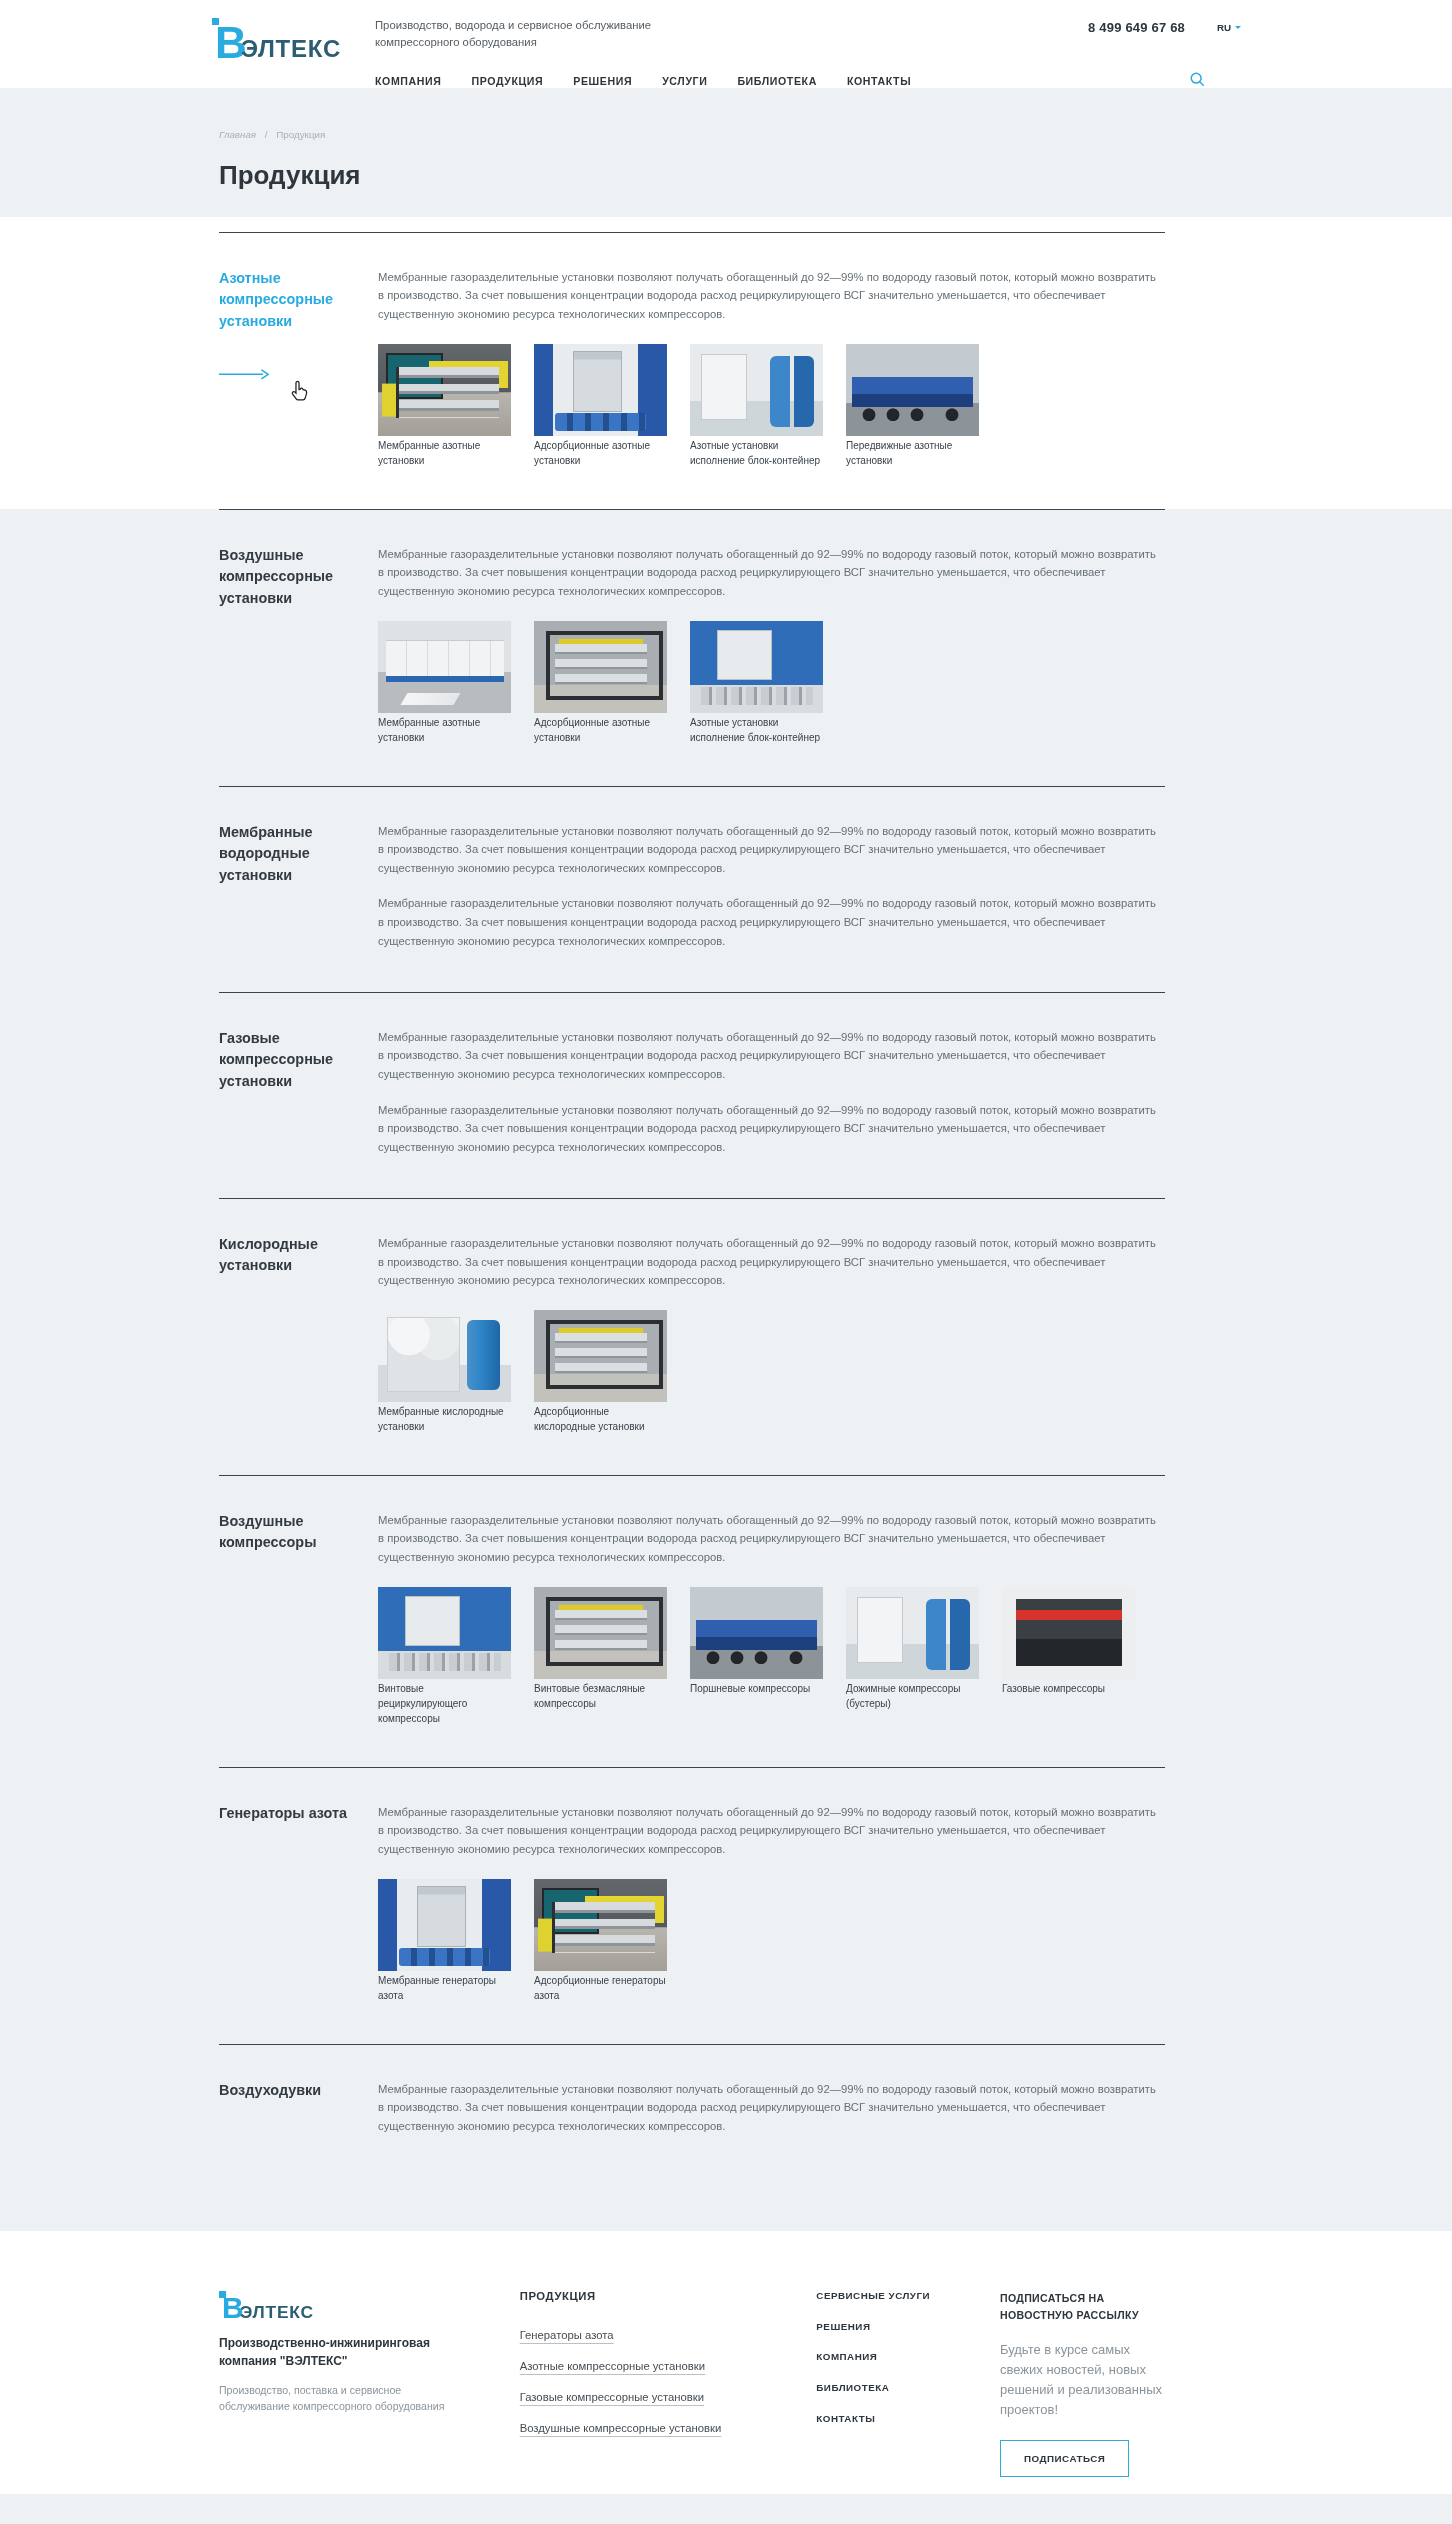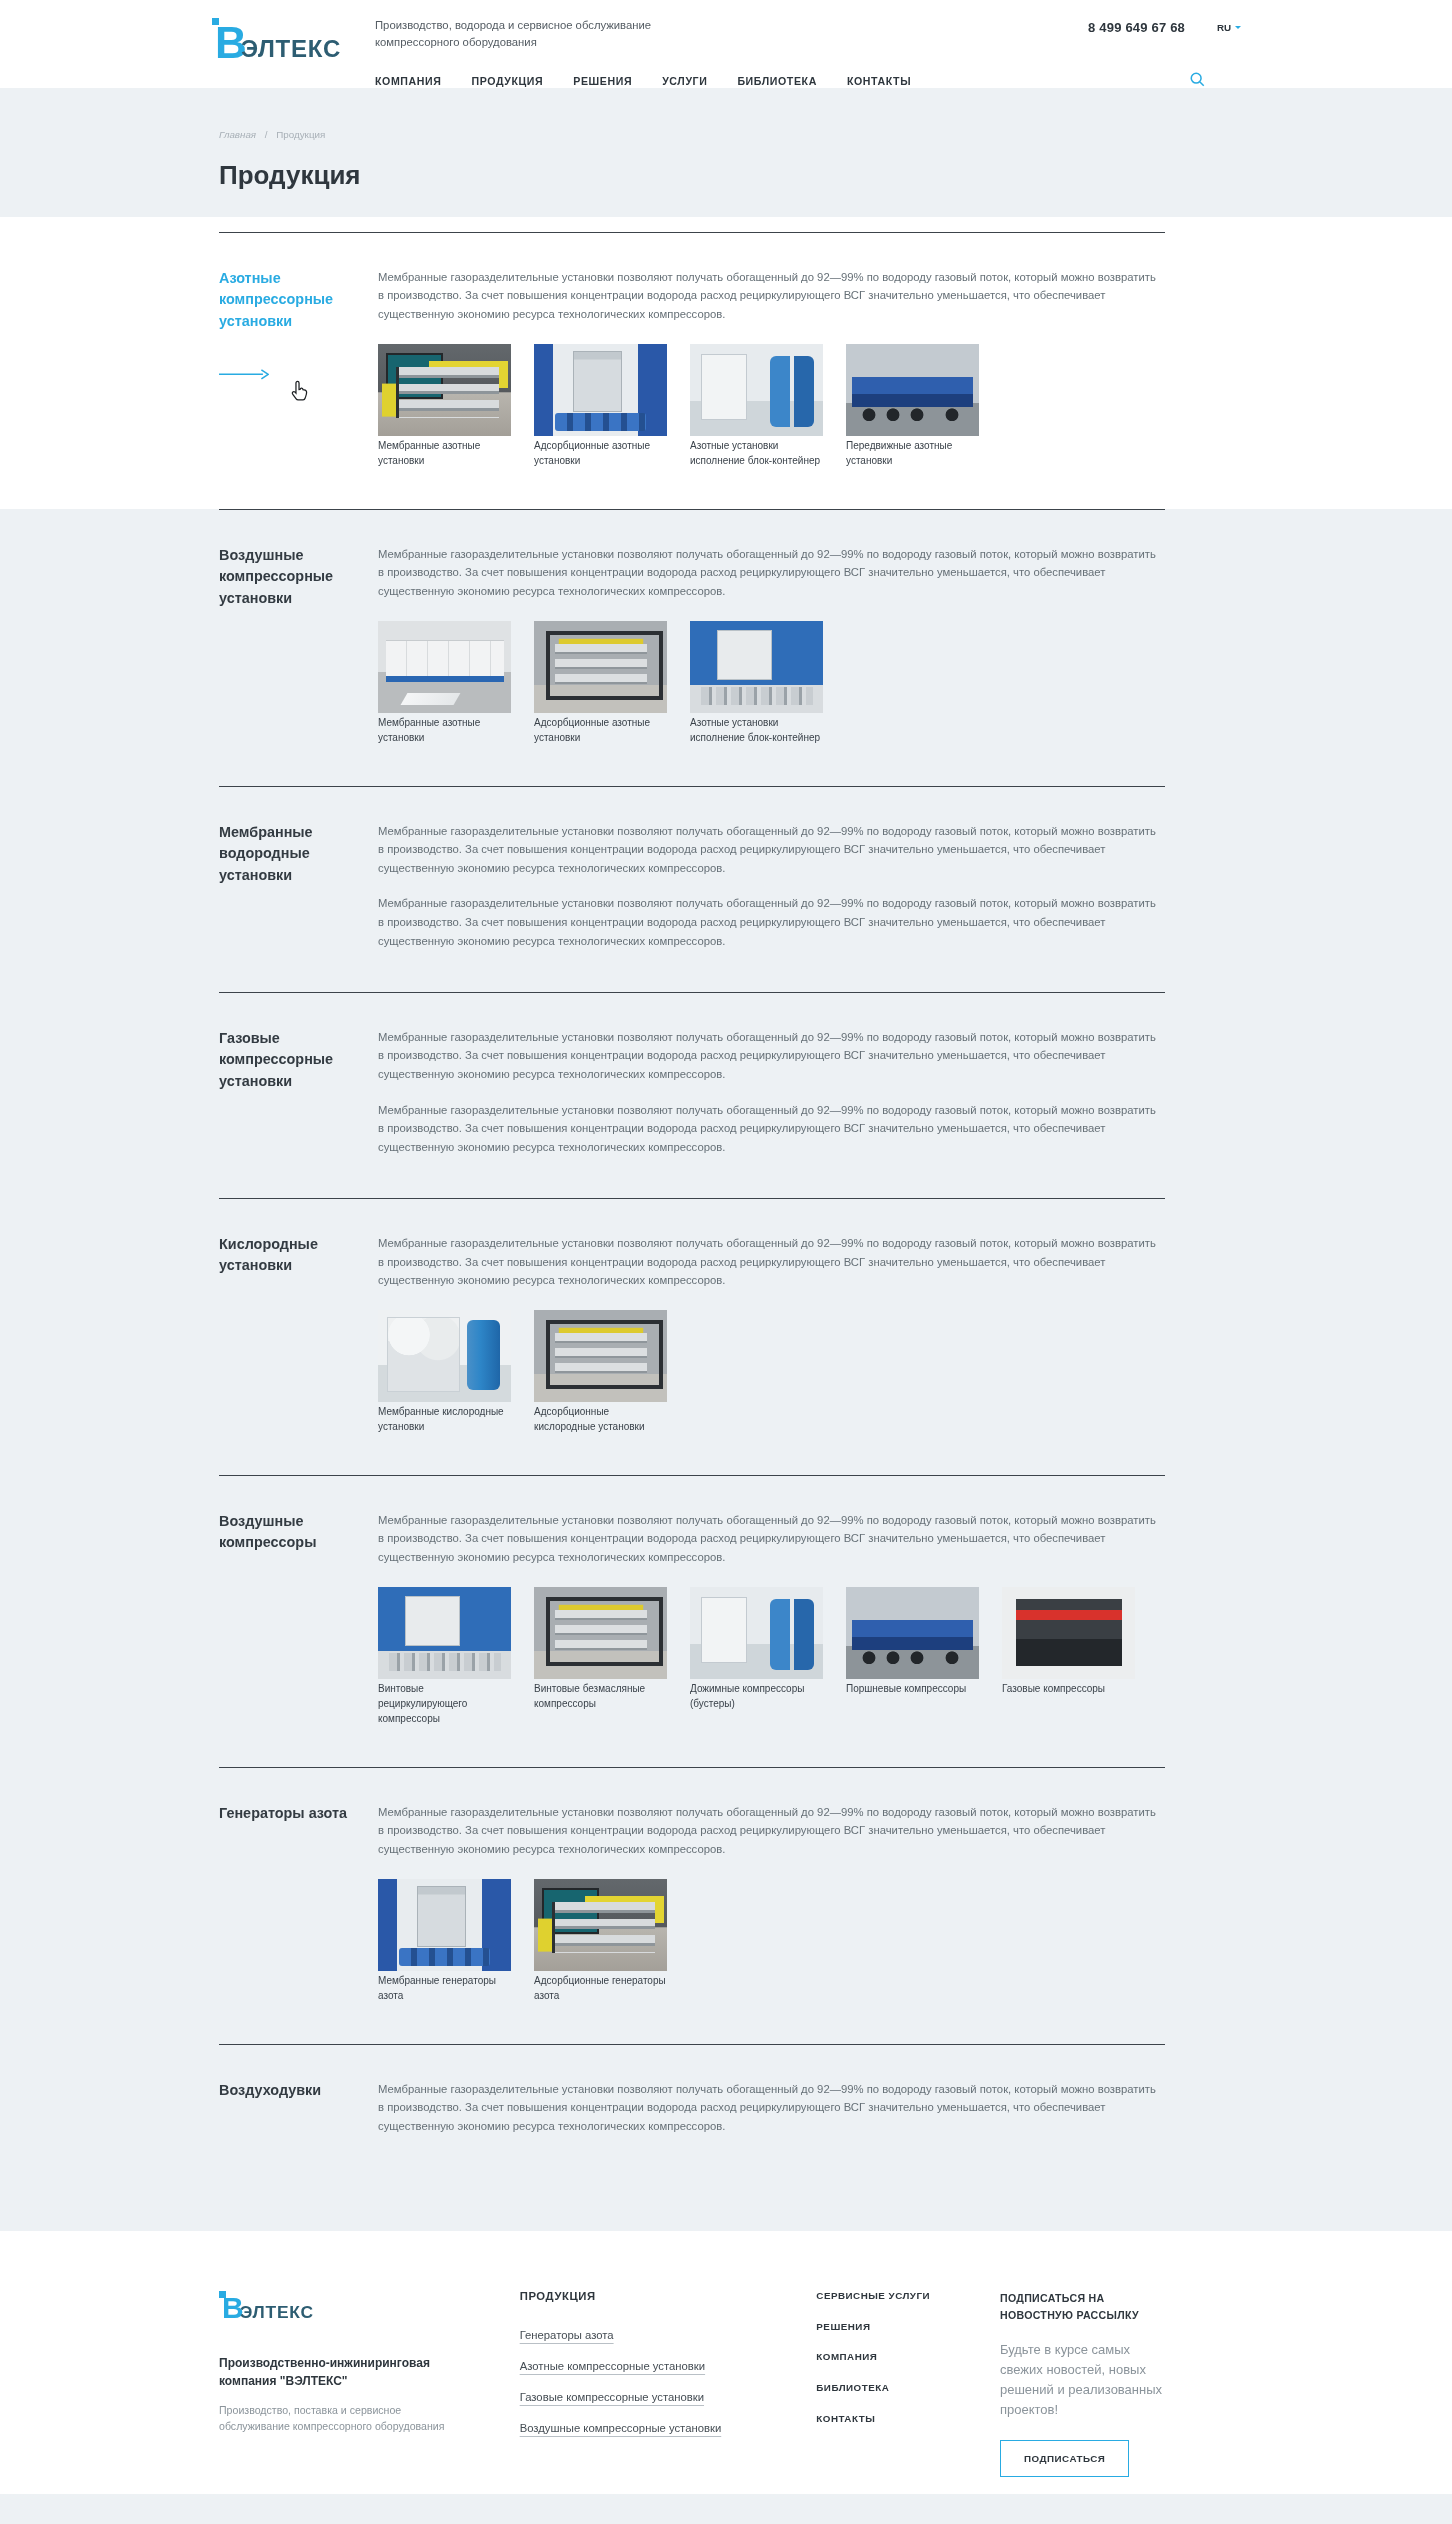--- a/index.html
+++ b/index.html
@@ -94,21 +94,21 @@
   .v9::before { left:13.6px; top:12px; width:106px; height:67px; background:linear-gradient(180deg,#3a3f44 0 60%,#23272b 60%); }
   .v9::after { left:13.6px; top:23px; width:106px; height:10.6px; background:#d8322c; }
 
   
   .footer { background:#fff; margin-top:54px; padding-top:59px; }
   .footer-cols { display:flex; justify-content:space-between; }
   .fcol1 { width:242px; }
   .f-logo .logo-b { font-size:30px; top:3px; }
   .f-logo .logo-word { font-size:17.4px; top:12px; left:21px; }
   .f-logo { position:relative; height:42px; }
-  .f-company { margin-top:22px; font-size:12px; font-weight:bold; color:#2e363d; line-height:1.5; }
+  .f-company { margin-top:2px; font-size:12px; font-weight:bold; color:#2e363d; line-height:1.5; }
   .f-desc { margin-top:12px; font-size:10.6px; color:#8b949b; line-height:1.55; }
   .fcol2 { width:238px; }
   .f-head { font-size:11.3px; font-weight:bold; letter-spacing:0.6px; color:#2e363d; margin-bottom:26px; }
   .f-plinks a { display:inline-block; margin-bottom:18px; font-size:11.3px; color:#454d54; text-decoration:underline; text-underline-offset:3.8px; text-decoration-color:#b9c0c6; cursor:pointer; }
   .fcol3 { width:125px; }
   .f-mlinks a { display:block; margin-bottom:19.7px; font-size:9.8px; font-weight:bold; letter-spacing:0.5px; color:#2e363d; text-decoration:none; cursor:pointer; }
   .fcol4 { width:165px; }
   .f-sub-title { font-size:10.6px; font-weight:bold; letter-spacing:0.3px; color:#2e363d; line-height:1.65; }
   .f-sub-desc { margin-top:15px; font-size:13px; color:#8b949b; line-height:1.55; }
   .f-sub-btn { margin-top:19.7px; display:inline-block; background:#fff; border:0.8px solid #29abe2; padding:12px 23px; font-size:9.8px; font-weight:bold; letter-spacing:0.5px; color:#2e363d; cursor:pointer; }
@@ -288,26 +288,26 @@
       <div class="cards">
         <div class="card">
           <div class="thumb v8"></div>
           <div class="card-label">Винтовые рециркулирующего компрессоры</div>
         </div>
         <div class="card">
           <div class="thumb v6"></div>
           <div class="card-label">Винтовые безмасляные компрессоры</div>
         </div>
         <div class="card">
+          <div class="thumb v4"></div>
+          <div class="card-label">Поршневые компрессоры</div>
+        </div>
+        <div class="card">
           <div class="thumb v3"></div>
           <div class="card-label">Дожимные компрессоры (бустеры)</div>
-        </div>
-        <div class="card">
-          <div class="thumb v4"></div>
-          <div class="card-label">Поршневые компрессоры</div>
         </div>
         <div class="card">
           <div class="thumb v9"></div>
           <div class="card-label">Газовые компрессоры</div>
         </div>
       </div>
     </div>
   </div>
 </div>
 

